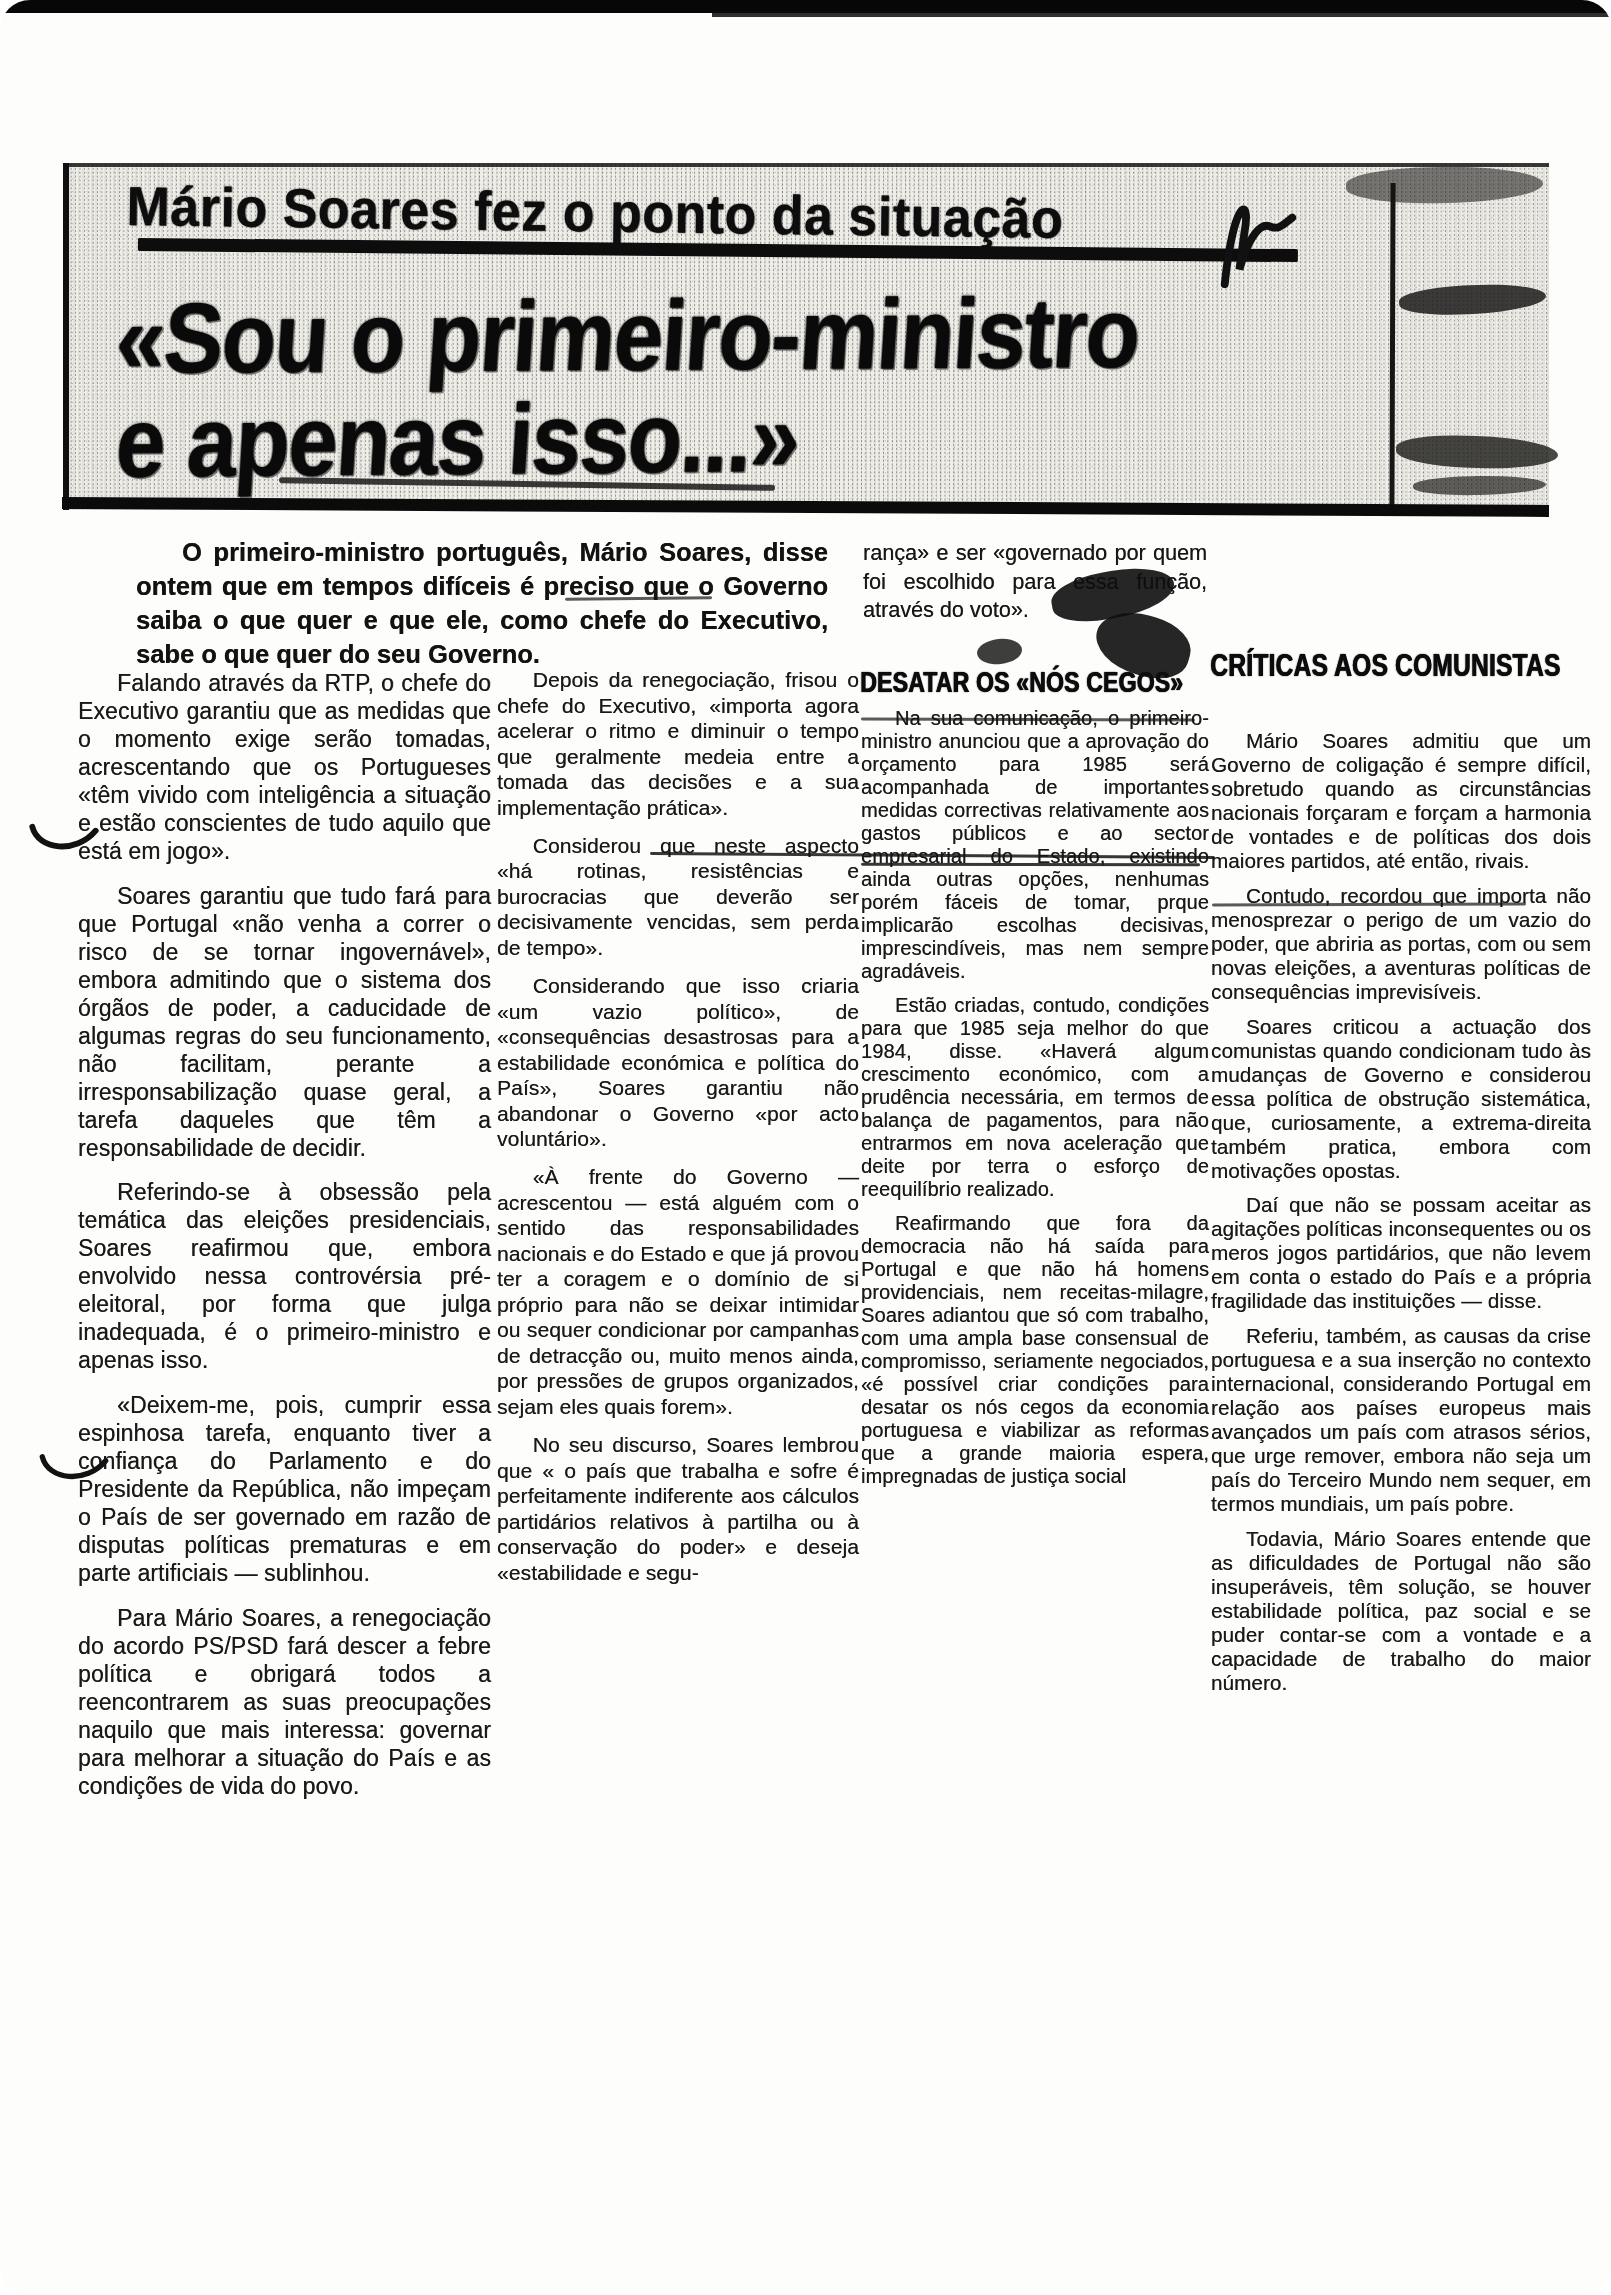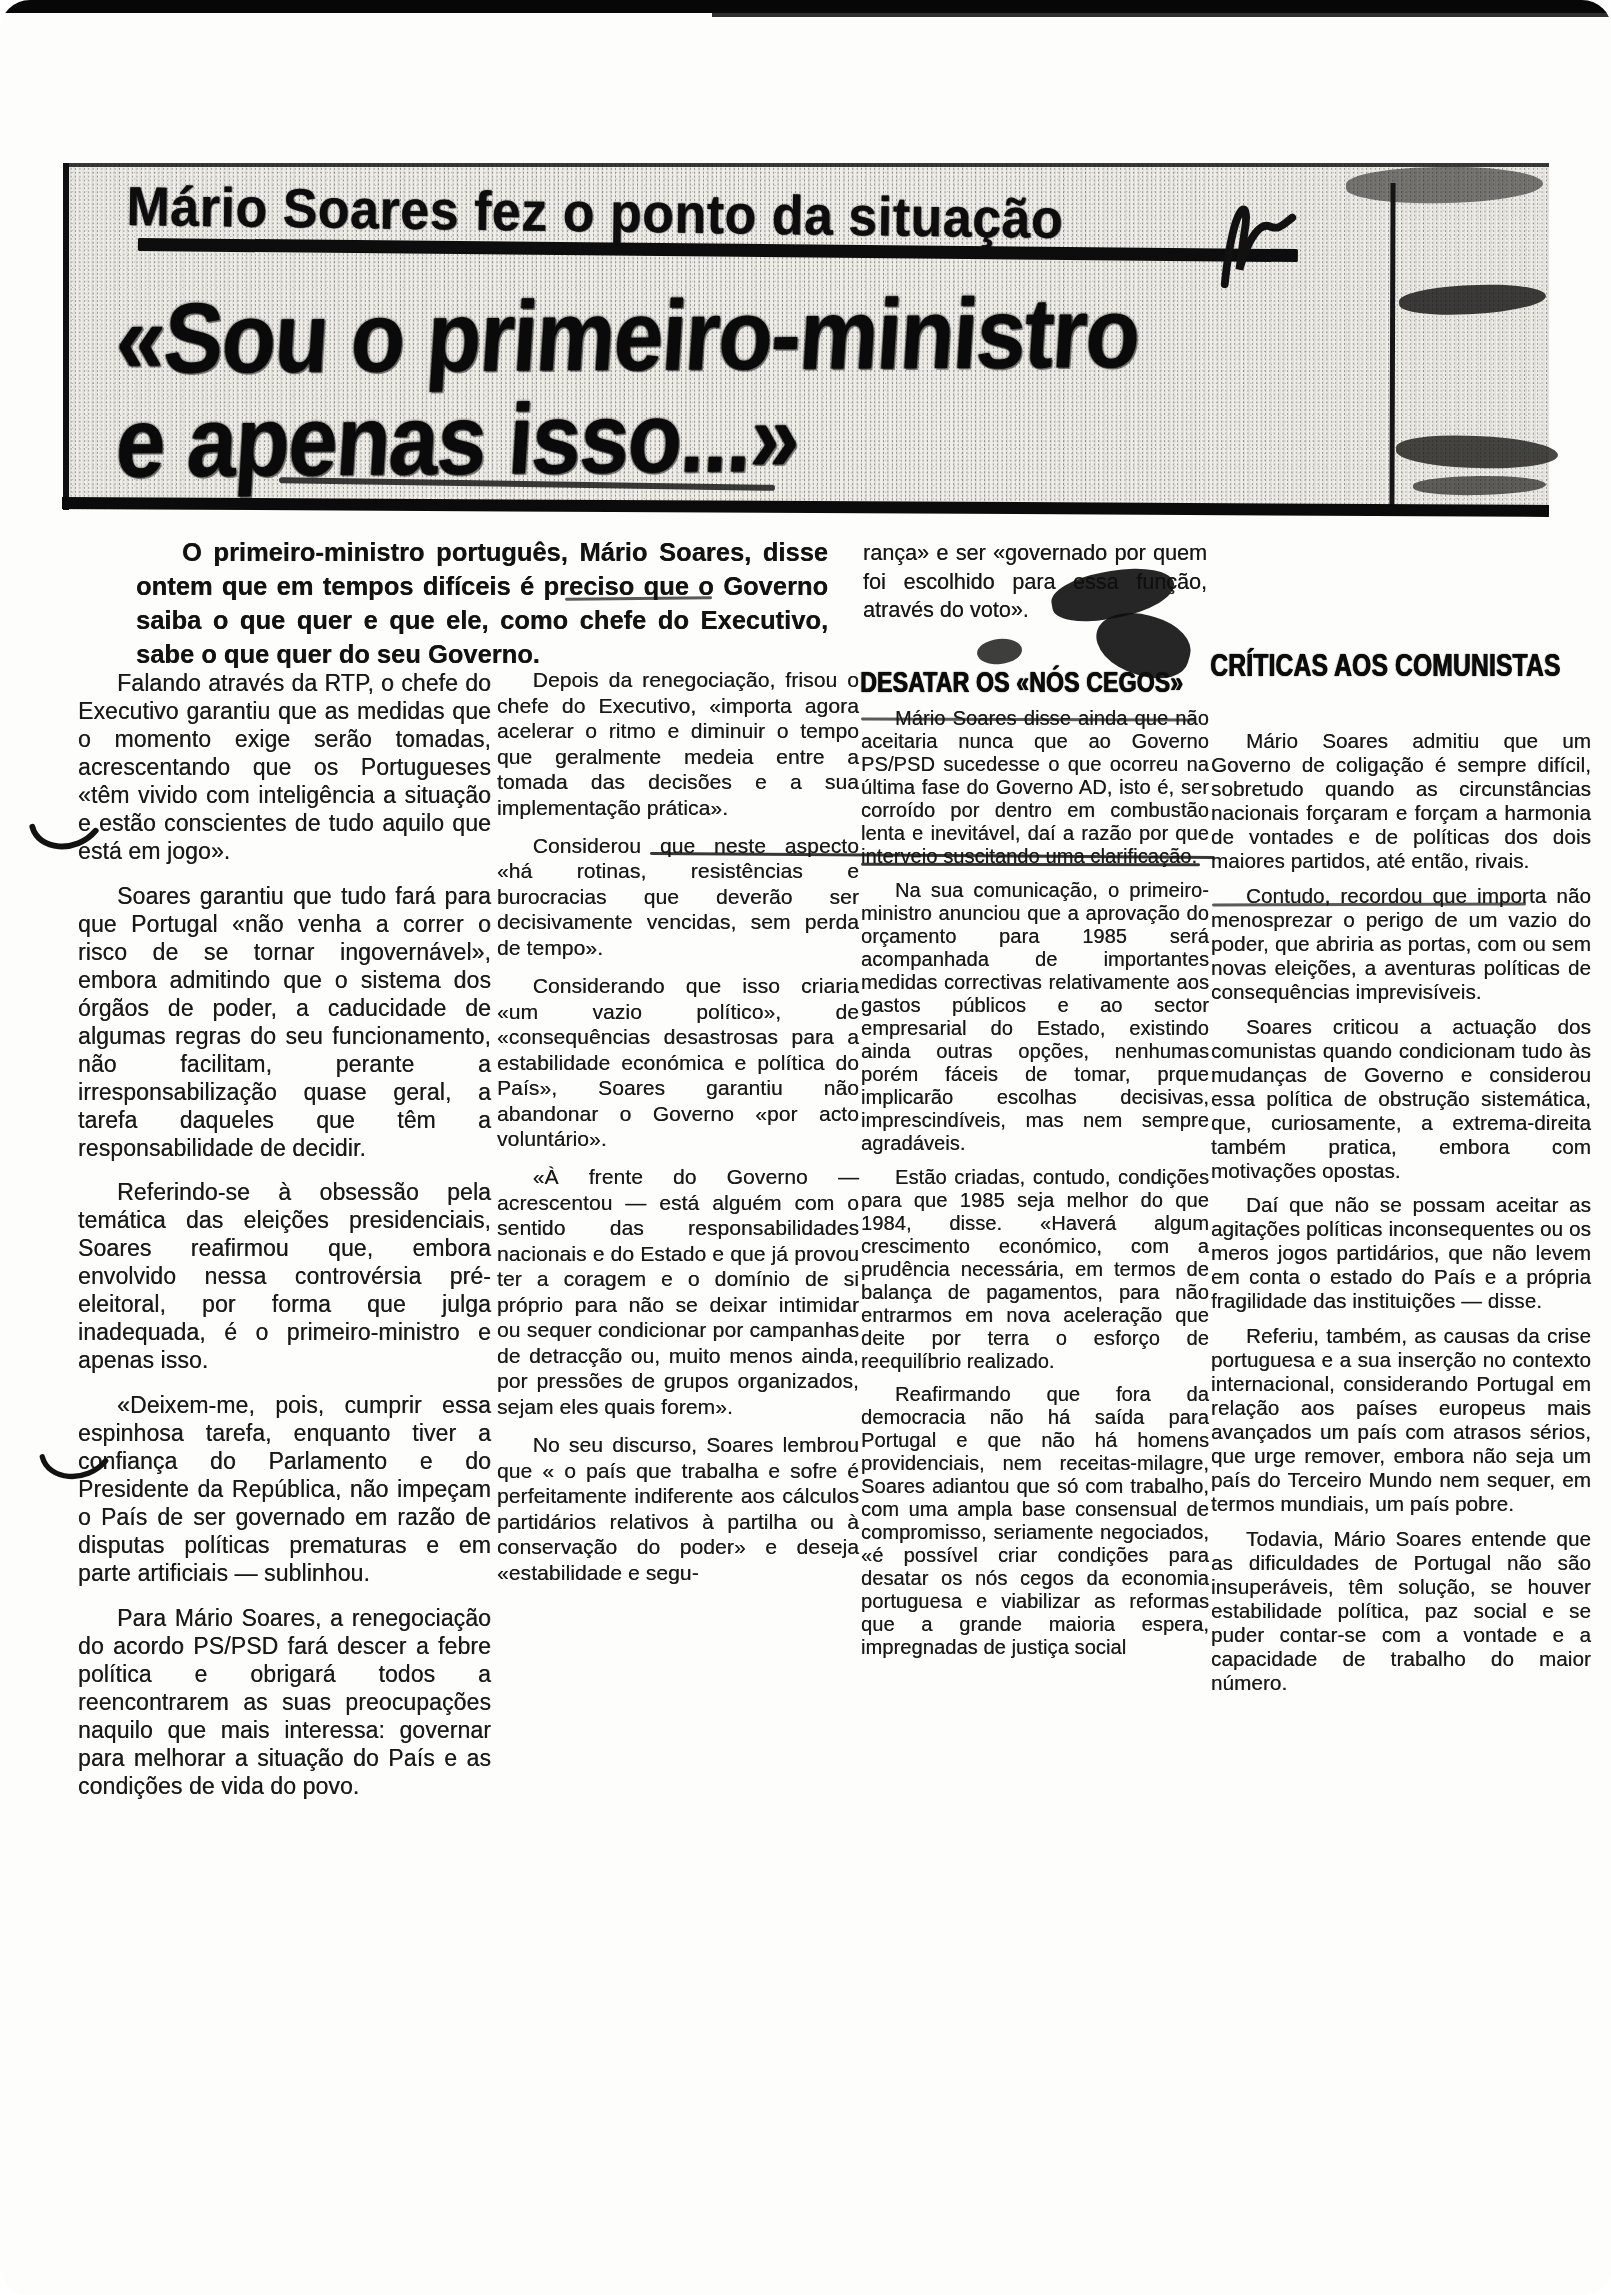--- a/index.html
+++ b/index.html
@@ -139,21 +139,20 @@
 
   <div class="col col2">
     <p>Depois da renegociação, frisou o chefe do Executivo, «importa agora acelerar o ritmo e diminuir o tempo que geralmente medeia entre a tomada das decisões e a sua implementação prática».</p>
     <p>Considerou que neste aspecto «há rotinas, resistências e burocracias que deverão ser decisivamente vencidas, sem perda de tempo».</p>
     <p>Considerando que isso criaria «um vazio político», de «consequências desastrosas para a estabilidade económica e política do País», Soares garantiu não abandonar o Governo «por acto voluntário».</p>
     <p>«À frente do Governo — acrescentou — está alguém com o sentido das responsabilidades nacionais e do Estado e que já provou ter a coragem e o domínio de si próprio para não se deixar intimidar ou sequer condicionar por campanhas de detracção ou, muito menos ainda, por pressões de grupos organizados, sejam eles quais forem».</p>
     <p>No seu discurso, Soares lembrou que « o país que trabalha e sofre é perfeitamente indiferente aos cálculos partidários relativos à partilha ou à conservação do poder» e deseja «estabilidade e segu-</p>
   </div>
 
   <div class="col col3">
-    <p>Mário Soares disse ainda que não aceitaria nunca que ao Governo PS/PSD sucedesse o que ocorreu na última fase do Governo AD, isto é, ser corroído por dentro em combustão lenta e inevitável, daí a razão por que interveio suscitando uma clarificação.</p>
     <p>Na sua comunicação, o primeiro-ministro anunciou que a aprovação do orçamento para 1985 será acompanhada de importantes medidas correctivas relativamente aos gastos públicos e ao sector empresarial do Estado, existindo ainda outras opções, nenhumas porém fáceis de tomar, prque implicarão escolhas decisivas, imprescindíveis, mas nem sempre agradáveis.</p>
     <p>Estão criadas, contudo, condições para que 1985 seja melhor do que 1984, disse. «Haverá algum crescimento económico, com a prudência necessária, em termos de balança de pagamentos, para não entrarmos em nova aceleração que deite por terra o esforço de reequilíbrio realizado.</p>
     <p>Reafirmando que fora da democracia não há saída para Portugal e que não há homens providenciais, nem receitas-milagre, Soares adiantou que só com trabalho, com uma ampla base consensual de compromisso, seriamente negociados, «é possível criar condições para desatar os nós cegos da economia portuguesa e viabilizar as reformas que a grande maioria espera, impregnadas de justiça social</p>
   </div>
 
   <div class="col col4">
     <p>Mário Soares admitiu que um Governo de coligação é sempre difícil, sobretudo quando as circunstâncias nacionais forçaram e forçam a harmonia de vontades e de políticas dos dois maiores partidos, até então, rivais.</p>
     <p>Contudo, recordou que importa não menosprezar o perigo de um vazio do poder, que abriria as portas, com ou sem novas eleições, a aventuras políticas de consequências imprevisíveis.</p>
     <p>Soares criticou a actuação dos comunistas quando condicionam tudo às mudanças de Governo e considerou essa política de obstrução sistemática, que, curiosamente, a extrema-direita também pratica, embora com motivações opostas.</p>
     <p>Daí que não se possam aceitar as agitações políticas inconsequentes ou os meros jogos partidários, que não levem em conta o estado do País e a própria fragilidade das instituições — disse.</p>

